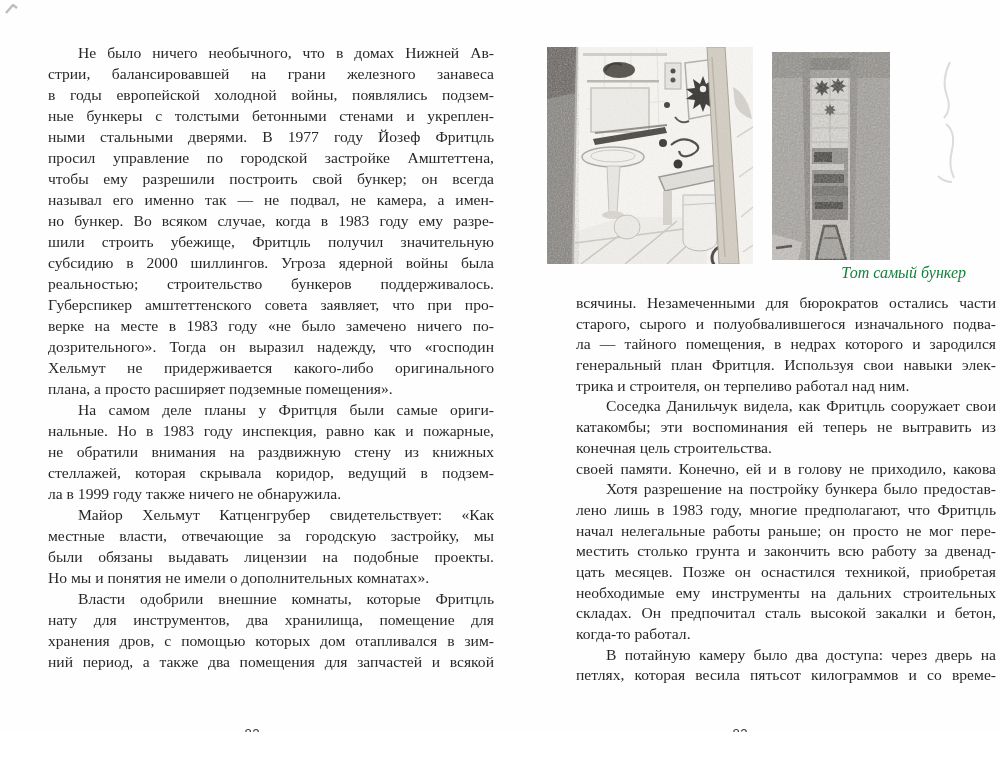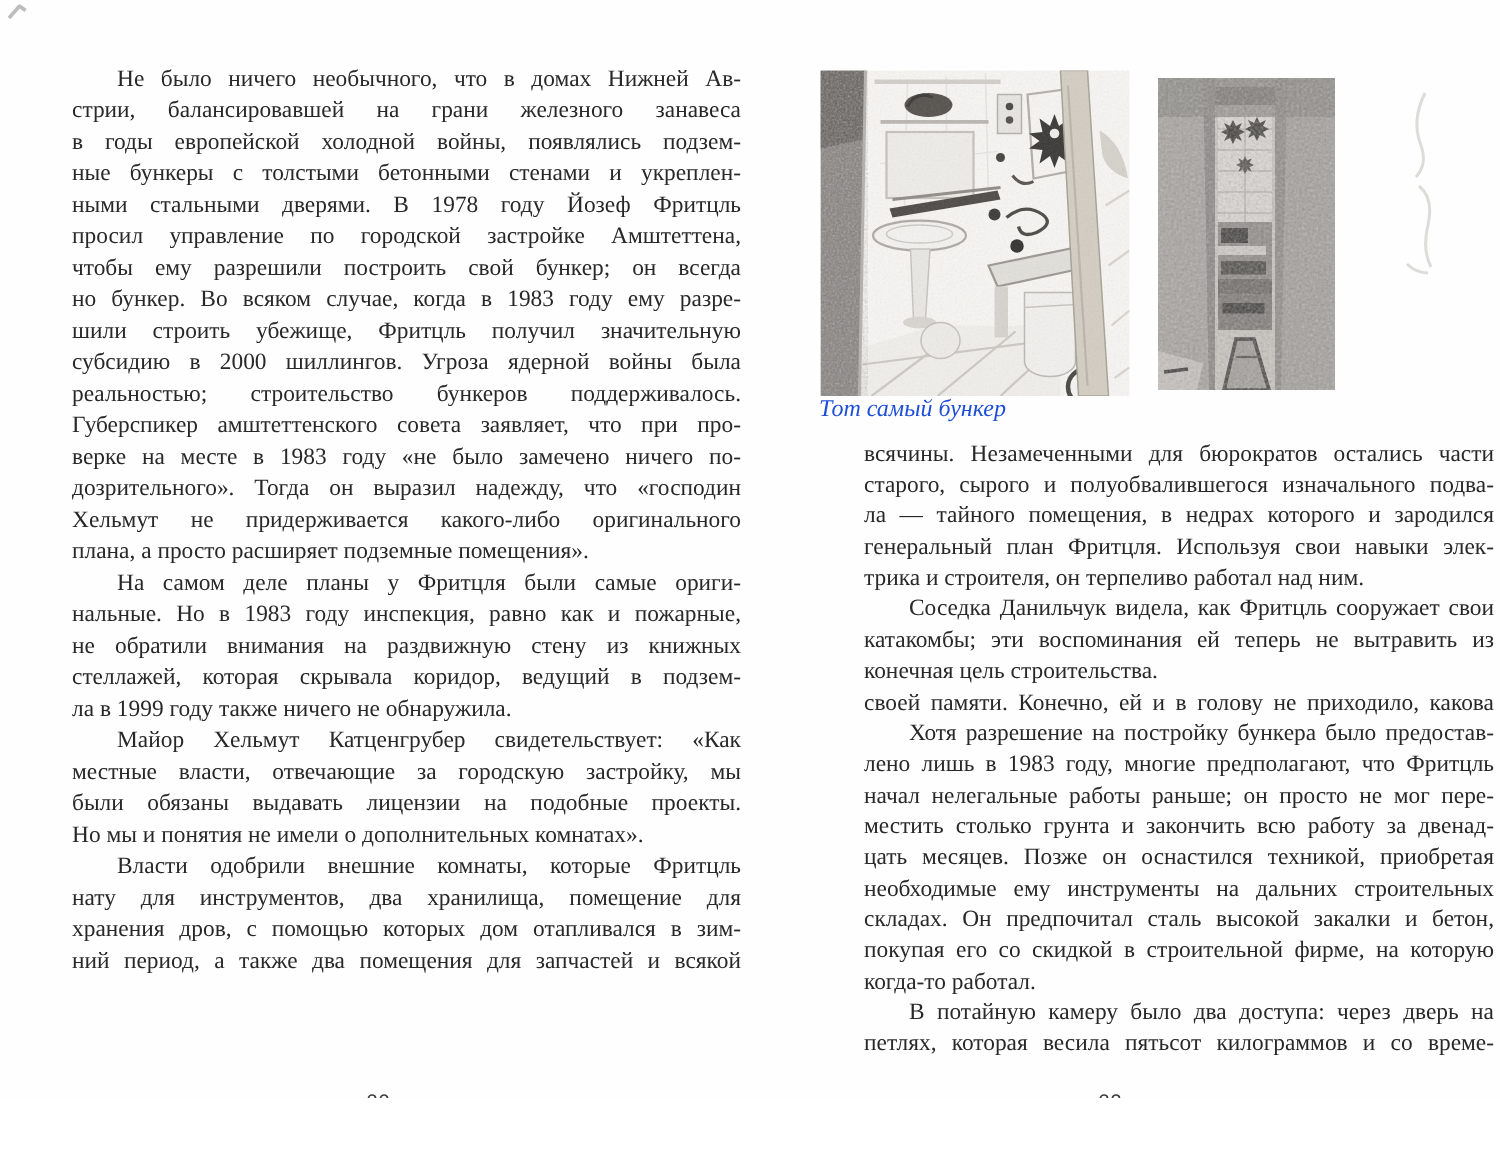--- a/index.html
+++ b/index.html
@@ -25,22 +25,22 @@
     white-space: nowrap;
   }
   .col-right .ln { height: 20.7px; line-height: 20.7px; }
   .ln.indent { text-indent: 30px; }
   .ln.end { text-align-last: left; }
   .caption {
     position: absolute;
     left: 546px; top: 264px; width: 420px; height: 22px;
     font-style: italic;
     font-size: 16px;
-    text-align: left;
-    color: #1d4ed8;
+    text-align: right;
+    color: #15803d;
   }
   .pageno {
     position: absolute;
     top: 726px;
     font-family: "Liberation Sans", "DejaVu Sans", sans-serif;
     font-size: 14px;
     letter-spacing: 0.5px;
     color: #3d3d3d;
     transform: scaleX(0.95);
   }
@@ -63,23 +63,24 @@
       <path d="M2,9 L9,1 L13,4" stroke="#9a9a9a" stroke-width="2.4" fill="none" opacity="0.65"></path>
     </svg>
   </div>
 
   <div>
     <div class="text-col col-left">
       <div class="ln indent">Не было ничего необычного, что в домах Нижней Ав-</div>
       <div class="ln">стрии, балансировавшей на грани железного занавеса</div>
       <div class="ln">в годы европейской холодной войны, появлялись подзем-</div>
       <div class="ln">ные бункеры с толстыми бетонными стенами и укреплен-</div>
-      <div class="ln">ными стальными дверями. В 1978 году Йозеф Фритцль</div>
+      <div class="ln">ными стальными дверями. В 1977 году Йозеф Фритцль</div>
       <div class="ln">просил управление по городской застройке Амштеттена,</div>
       <div class="ln">чтобы ему разрешили построить свой бункер; он всегда</div>
+      <div class="ln">называл его именно так — не подвал, не камера, а имен-</div>
       <div class="ln">но бункер. Во всяком случае, когда в 1983 году ему разре-</div>
       <div class="ln">шили строить убежище, Фритцль получил значительную</div>
       <div class="ln">субсидию в 2000 шиллингов. Угроза ядерной войны была</div>
       <div class="ln">реальностью; строительство бункеров поддерживалось.</div>
       <div class="ln">Губерспикер амштеттенского совета заявляет, что при про-</div>
       <div class="ln">верке на месте в 1983 году «не было замечено ничего по-</div>
       <div class="ln">дозрительного». Тогда он выразил надежду, что «господин</div>
       <div class="ln">Хельмут не придерживается какого-либо оригинального</div>
       <div class="ln end">плана, а просто расширяет подземные помещения».</div>
       <div class="ln indent">На самом деле планы у Фритцля были самые ориги-</div>
@@ -256,21 +257,20 @@
       <div class="ln">катакомбы; эти воспоминания ей теперь не вытравить из</div>
       <div class="ln end">конечная цель строительства.</div>
       <div class="ln">своей памяти. Конечно, ей и в голову не приходило, какова</div>
       <div class="ln indent">Хотя разрешение на постройку бункера было предостав-</div>
       <div class="ln">лено лишь в 1983 году, многие предполагают, что Фритцль</div>
       <div class="ln">начал нелегальные работы раньше; он просто не мог пере-</div>
       <div class="ln">местить столько грунта и закончить всю работу за двенад-</div>
       <div class="ln">цать месяцев. Позже он оснастился техникой, приобретая</div>
       <div class="ln">необходимые ему инструменты на дальних строительных</div>
       <div class="ln">складах. Он предпочитал сталь высокой закалки и бетон,</div>
-      <div class="ln">покупая его со скидкой в строительной фирме, на которую</div>
       <div class="ln end">когда-то работал.</div>
       <div class="ln indent">В потайную камеру было два доступа: через дверь на</div>
       <div class="ln">петлях, которая весила пятьсот килограммов и со време-</div>
     </div>
 
     <div class="pageno pageno-right">83</div>
   </div>
 
 </div>
 

